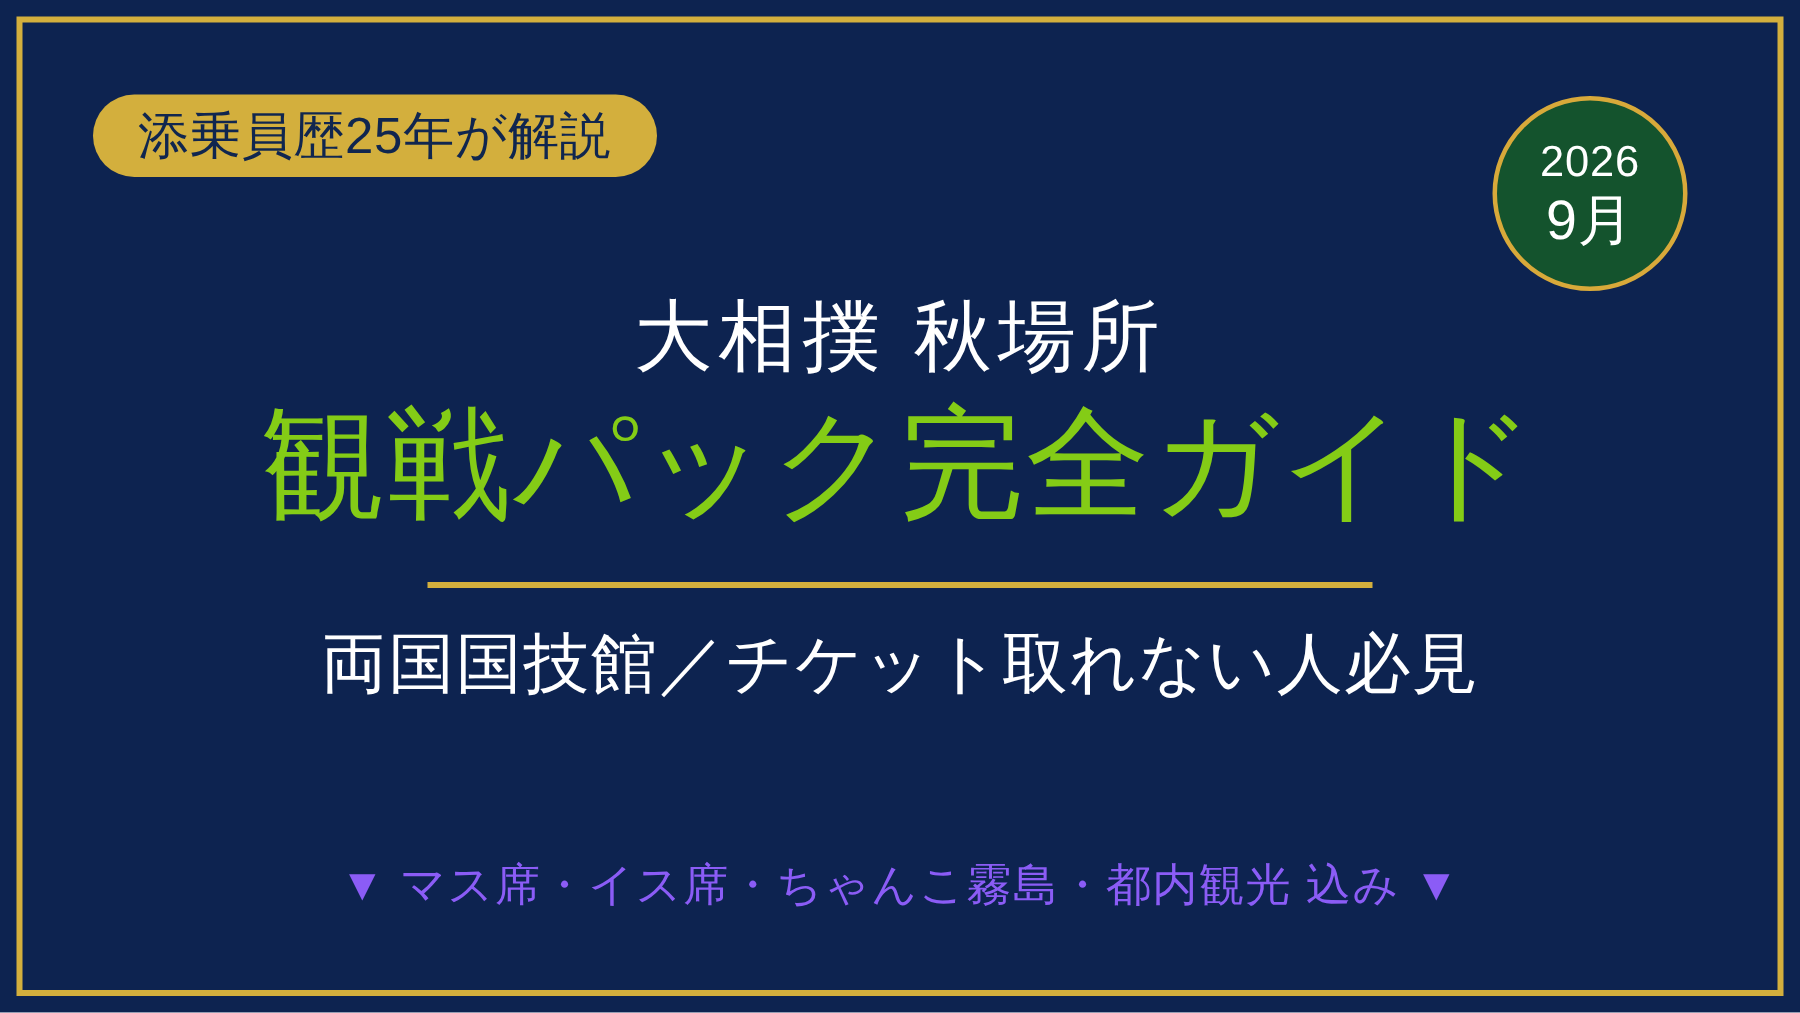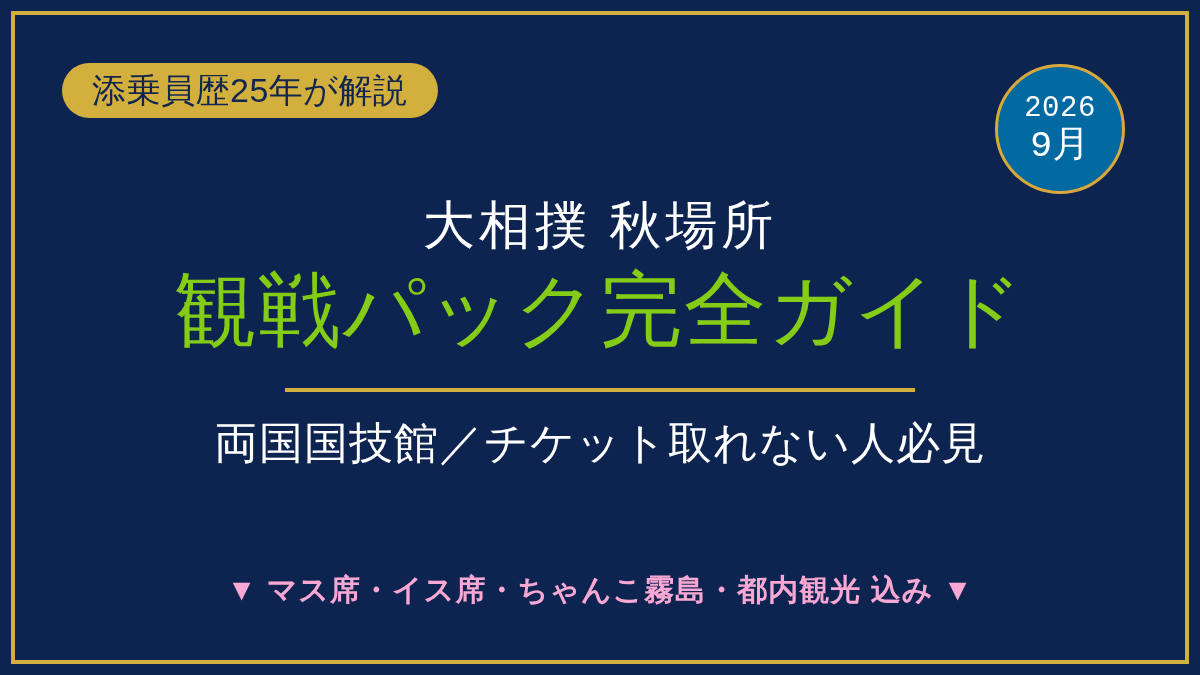--- a/index.html
+++ b/index.html
@@ -52,30 +52,29 @@
   }
 
   
   .date-badge {
     position: absolute;
     left: 995px;
     top: 64px;
     width: 130px;
     height: 130px;
     border-radius: 50%;
-    background: #0369a1;
+    background: #14532d;
     border: 3px solid #d8a93a;
     box-sizing: border-box;
     display: flex;
     flex-direction: column;
     align-items: center;
     justify-content: center;
     color: #ffffff;
     line-height: 1;
-    font-family: Liberation Mono, monospace;
   }
   .date-badge .year {
     font-size: 29px;
     font-weight: 400;
     letter-spacing: 0.5px;
     margin-bottom: 5px;
   }
   .date-badge .month {
     font-size: 37px;
     font-weight: 400;
@@ -131,23 +130,23 @@
     white-space: nowrap;
   }
 
   
   .footer-line {
     position: absolute;
     left: 0;
     right: 0;
     top: 570px;
     text-align: center;
-    color: #f9a8d4;
+    color: #8b5cf6;
     font-size: 30px;
-    font-weight: 700;
+    font-weight: 400;
     letter-spacing: 1px;
     white-space: nowrap;
   }
 </style>
 </head>
 <body>
 
 <div class="thumbnail">
 
   <div class="gold-frame"></div>

